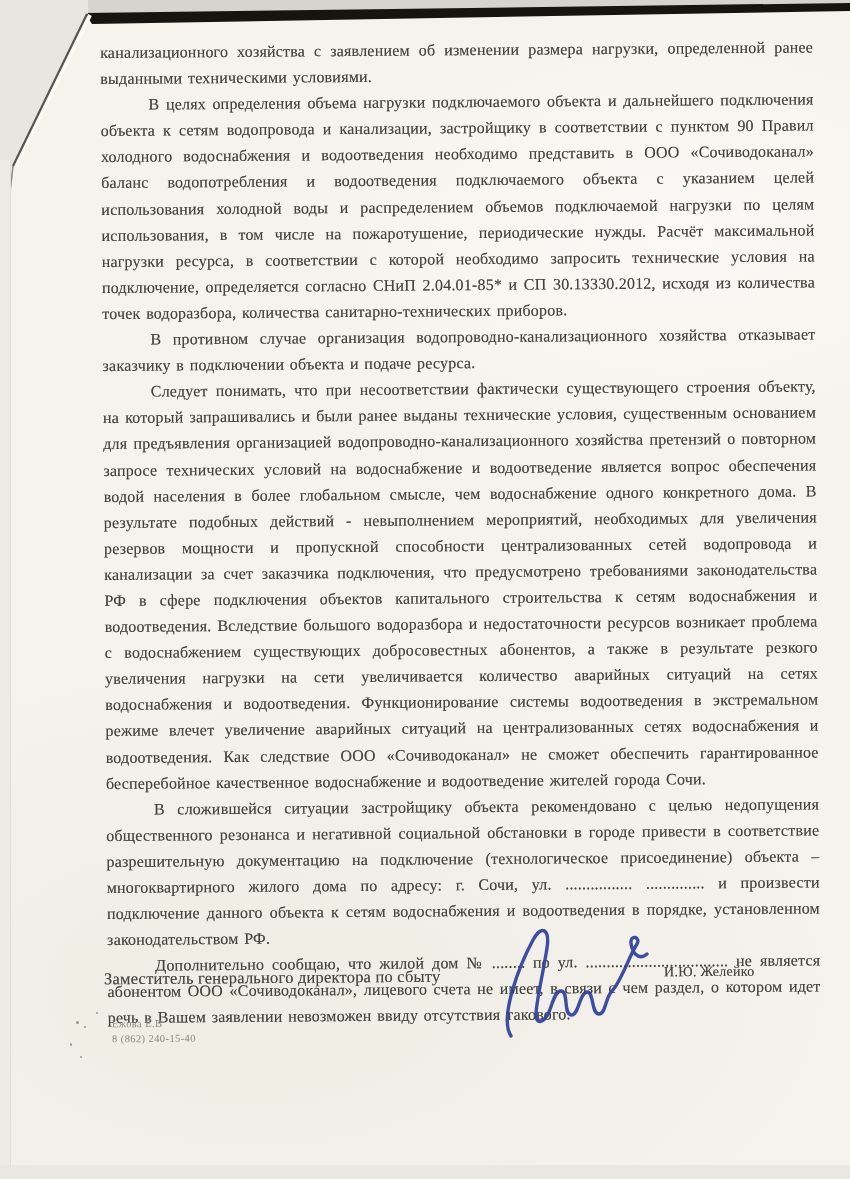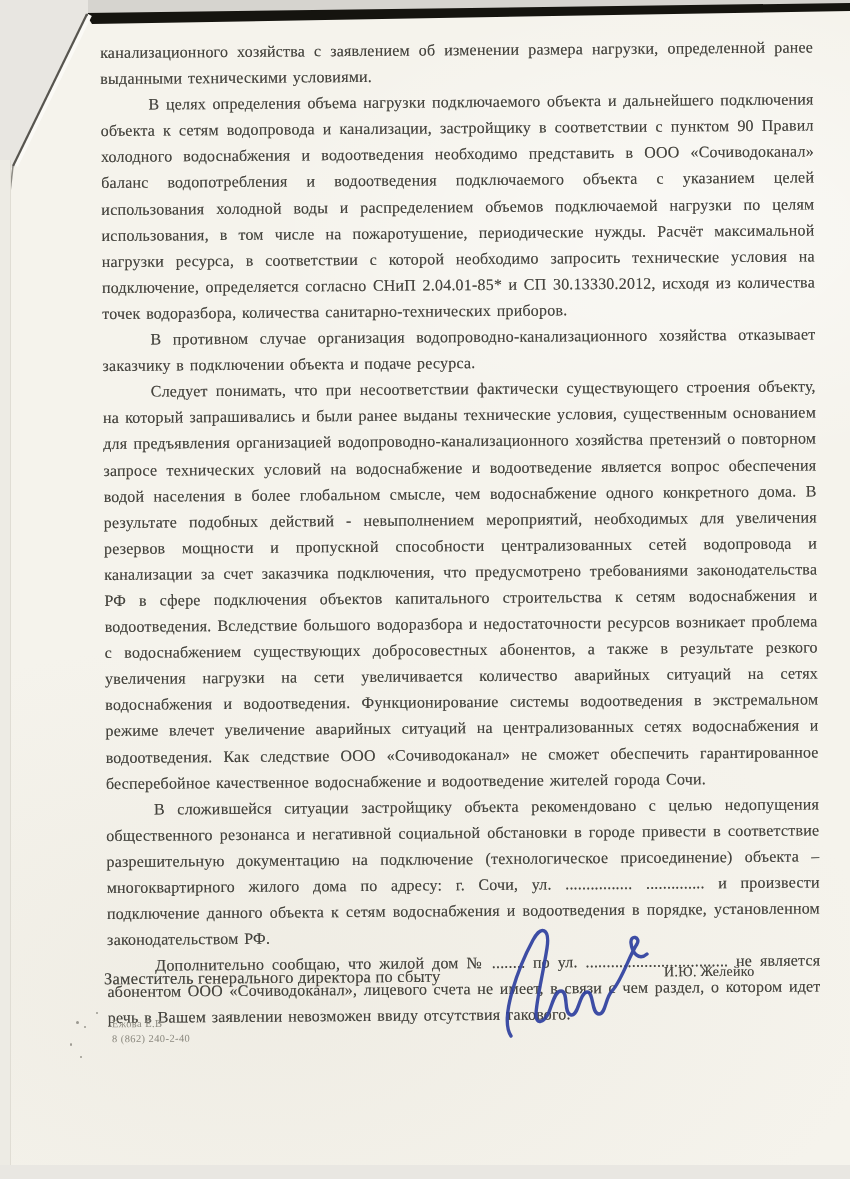--- a/index.html
+++ b/index.html
@@ -147,21 +147,21 @@
              C 82 94, 82 71, 90 70
              C 97 69, 94 92, 102 92
              C 109 92, 108 76, 115 69
              C 125 58, 132 34, 140 22
              C 144 15, 133 12, 134 21
              C 135 31, 142 39, 150 32" fill="none" stroke="#2e3f9e" stroke-width="3.4" stroke-linecap="round" stroke-linejoin="round" opacity="0.92"></path>
   </svg>
 
   <div class="footer-block">
     <div>Ежова Е.В</div>
-    <div>8 (862) 240-2-40</div>
+    <div>8 (862) 240-15-40</div>
   </div>
 
   <div class="staple-marks">
     <span class="m1"></span>
     <span class="m2"></span>
     <span class="m3"></span>
     <span class="m4"></span>
     <span class="m5"></span>
   </div>
 

